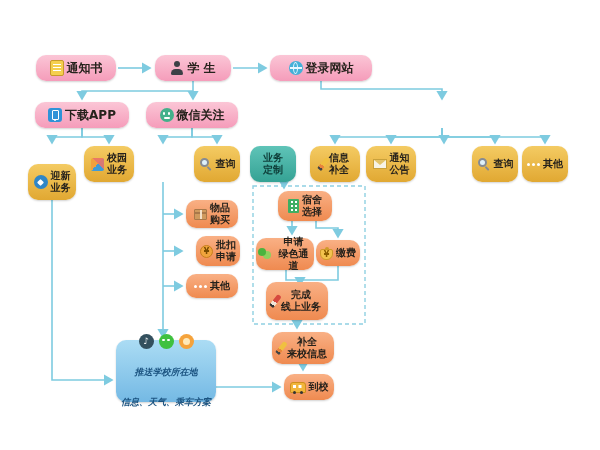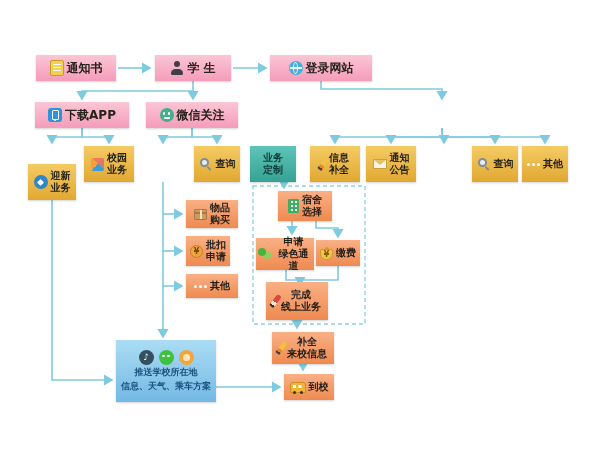--- a/index.html
+++ b/index.html
@@ -4,28 +4,28 @@
 <style>
   html,body{margin:0;padding:0;background:#fff;}
   #stage{position:relative;width:600px;height:450px;background:#fff;overflow:hidden;
          font-family:"DejaVu Sans","Liberation Sans",sans-serif;}
   #wires{position:absolute;left:0;top:0;width:600px;height:450px;}
   .arrow{stroke:#7ecbe0;stroke-width:1.6;fill:none;marker-end:url(#ah);}
   .line{stroke:#7ecbe0;stroke-width:1.6;fill:none;}
   .dashed{stroke:#8fd0e2;stroke-width:1.4;fill:none;stroke-dasharray:4 3;}
 
   .node{position:absolute;display:flex;align-items:center;justify-content:center;gap:3px;
-        border-radius:0;box-shadow:0 1px 2px rgba(0,0,0,.18);box-sizing:border-box;padding:1px 2px;}
+        border-radius:10px;box-shadow:0 1px 2px rgba(0,0,0,.18);box-sizing:border-box;padding:1px 2px;}
   .lbl{white-space:pre-line;text-align:center;font-weight:bold;color:#26221c;line-height:1.18;}
   .pink{background:linear-gradient(#fbc6d6,#f59cba);font-size:12px;}
   .gold{background:linear-gradient(#f4cb63,#e1a832);font-size:10px;}
   .orange{background:linear-gradient(#f9b085,#ef8a50);font-size:10px;}
   .teal{background:linear-gradient(#5fc4b8,#35a294);font-size:10px;}
   .teal .lbl{color:#0d3d38;}
-  .panel-blue{background:linear-gradient(#abdcf4,#74b9e4);flex-direction:column;gap:2px;padding:5px 3px;}
+  .panel-blue{background:linear-gradient(#abdcf4,#74b9e4);flex-direction:column;gap:18px;padding:5px 3px;font-style:italic;}
   .panel-blue .txt{font-size:9px;font-weight:bold;color:#1b5380;text-align:center;line-height:1.25;}
 
   
   .ic{position:relative;flex:none;display:inline-block;}
   .ic-doc{width:12px;height:14px;background:#f5cf4e;border:1px solid #c79a2a;border-radius:2px;}
   .ic-doc::before{content:"";position:absolute;left:2px;right:2px;top:3px;height:7px;
     background:repeating-linear-gradient(#fff 0 1px,transparent 1px 3px);}
   .ic-person{width:14px;height:14px;}
   .ic-person::before{content:"";position:absolute;top:0;left:4px;width:6px;height:6px;border-radius:50%;background:#3c4046;}
   .ic-person::after{content:"";position:absolute;bottom:0;left:1px;width:12px;height:6px;border-radius:6px 6px 2px 2px;background:#3c4046;}
@@ -179,21 +179,21 @@
   <div class="node gold" style="left:522px;top:146px;width:46px;height:36px">
     <span class="ic ic-dots"></span>
     <span class="lbl">其他</span>
   </div>
 
   <div class="node orange" style="left:186px;top:200px;width:52px;height:28px">
     <span class="ic ic-box"></span>
     <span class="lbl">物品
 购买</span>
   </div>
-  <div class="node orange" style="left:186px;top:236px;width:44px;height:30px">
+  <div class="node orange" style="left:196px;top:236px;width:44px;height:30px">
     <span class="ic ic-coin"></span>
     <span class="lbl">批扣
 申请</span>
   </div>
   <div class="node orange" style="left:186px;top:274px;width:52px;height:24px">
     <span class="ic ic-dots"></span>
     <span class="lbl">其他</span>
   </div>
 
   <div class="node orange" style="left:278px;top:191px;width:54px;height:30px">

